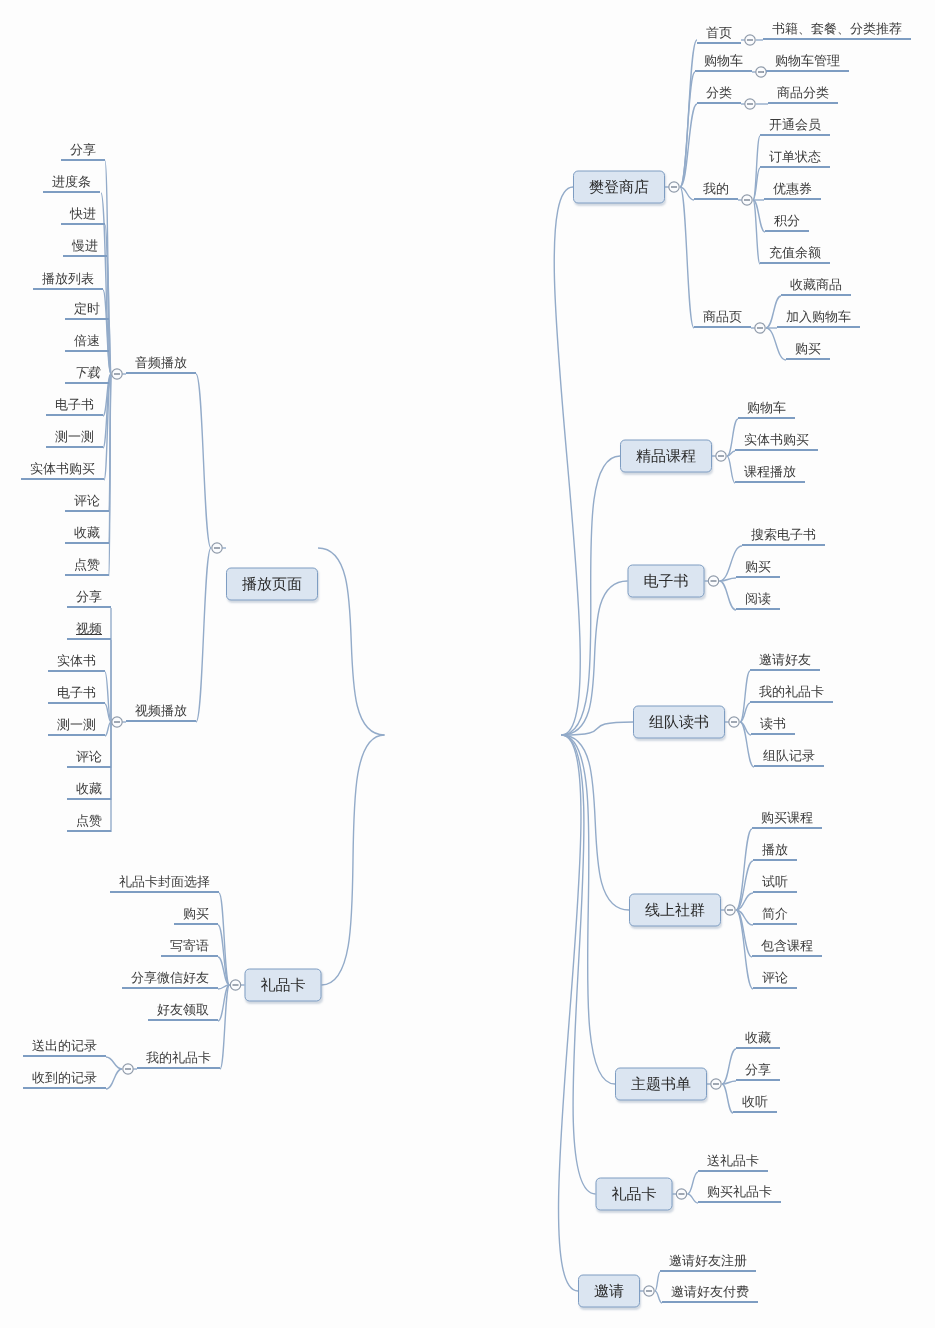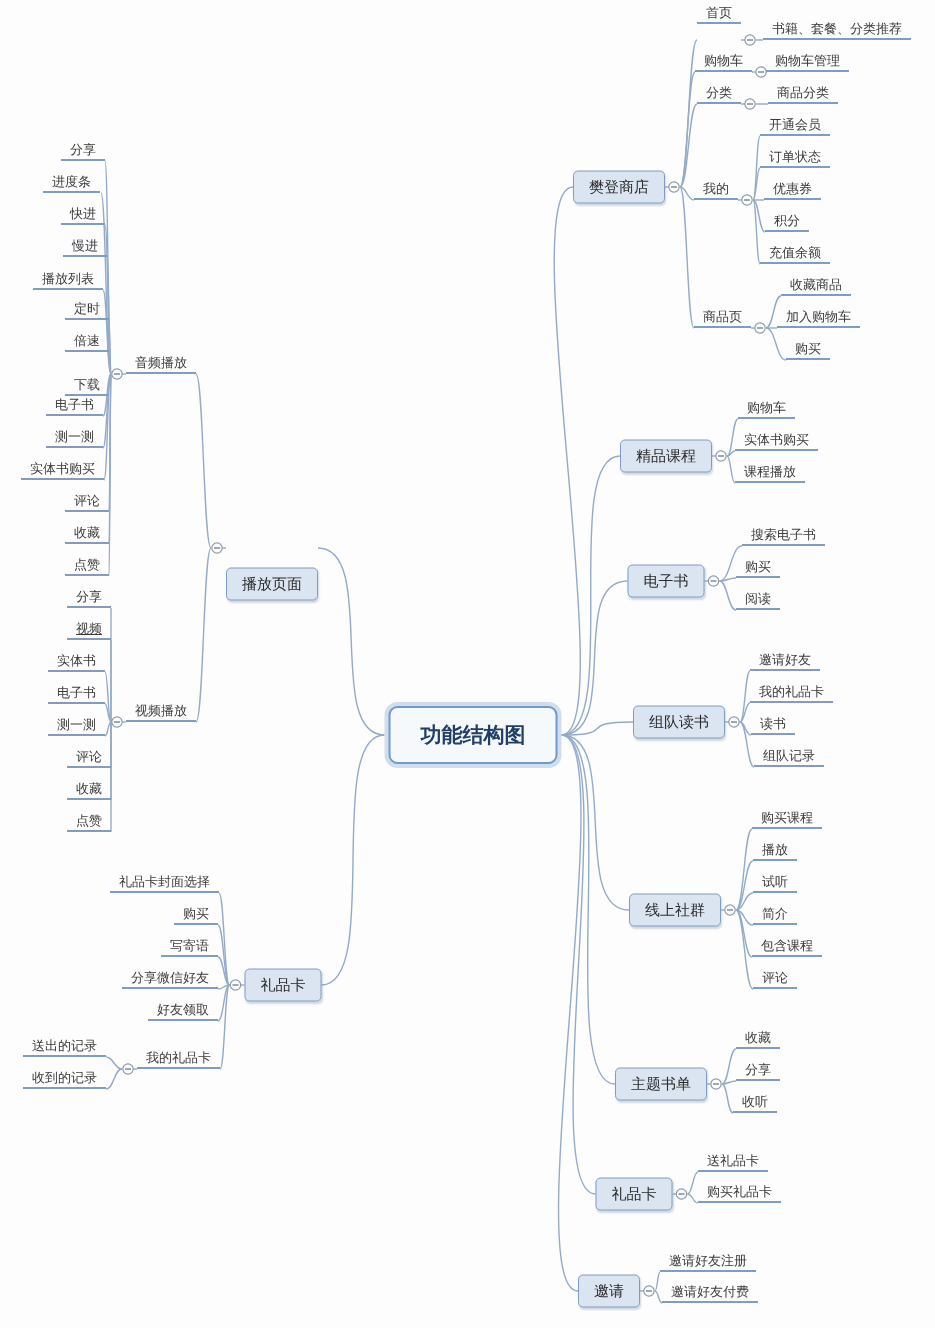--- a/index.html
+++ b/index.html
@@ -203,23 +203,22 @@
       </g>
       <path d="M137,1069 L133.2,1069" class="edge"></path>
       <path d="M122,1069 C114,1069 114,1057 106,1057" class="edge"></path>
       <path d="M122,1069 C114,1069 114,1089 106,1089" class="edge"></path>
       <g>
         <circle cx="128" cy="1069" r="5.2" class="collapse-circle"></circle>
         <line x1="125" x2="131" y1="1069" y2="1069" class="collapse-minus"></line>
       </g>
     </svg>
   <div id="nodes-layer">
-      <div class="node root-node" style="left: 473px; top: 735px;">功能结构图</div>
       <div class="node box-node" style="left: 619px; top: 187px;">樊登商店</div>
-      <div class="node leaf-node leaf-r" style="left: 697px; top: 24px;">首页</div>
+      <div class="node leaf-node leaf-r" style="left: 697px; top: 44px;">首页</div>
       <div class="node leaf-node leaf-r" style="left: 763px; top: 40px;">书籍、套餐、分类推荐</div>
       <div class="node leaf-node leaf-r" style="left: 695px; top: 72px;">购物车</div>
       <div class="node leaf-node leaf-r" style="left: 766px; top: 72px;">购物车管理</div>
       <div class="node leaf-node leaf-r" style="left: 697px; top: 104px;">分类</div>
       <div class="node leaf-node leaf-r" style="left: 768px; top: 104px;">商品分类</div>
       <div class="node leaf-node leaf-r" style="left: 694px; top: 200px;">我的</div>
       <div class="node leaf-node leaf-r" style="left: 760px; top: 136px;">开通会员</div>
       <div class="node leaf-node leaf-r" style="left: 760px; top: 168px;">订单状态</div>
       <div class="node leaf-node leaf-r" style="left: 764px; top: 200px;">优惠券</div>
       <div class="node leaf-node leaf-r" style="left: 765px; top: 232px;">积分</div>
@@ -260,21 +259,21 @@
       <div class="node leaf-node leaf-r" style="left: 662px; top: 1303px;">邀请好友付费</div>
       <div class="node box-node" style="left: 272px; top: 548px; margin-top: 36px;">播放页面</div>
       <div class="node leaf-node leaf-l" style="left: 196px; top: 374px;">音频播放</div>
       <div class="node leaf-node leaf-l" style="left: 105px; top: 161px;">分享</div>
       <div class="node leaf-node leaf-l" style="left: 100px; top: 193px;">进度条</div>
       <div class="node leaf-node leaf-l" style="left: 105px; top: 225px;">快进</div>
       <div class="node leaf-node leaf-l" style="left: 107px; top: 257px;">慢进</div>
       <div class="node leaf-node leaf-l" style="left: 103px; top: 290px;">播放列表</div>
       <div class="node leaf-node leaf-l" style="left: 109px; top: 320px;">定时</div>
       <div class="node leaf-node leaf-l" style="left: 109px; top: 352px;">倍速</div>
-      <div class="node leaf-node leaf-l" style="left: 109px; top: 396px;">下载</div>
+      <div class="node leaf-node leaf-l" style="left: 109px; top: 384px; font-style: italic;">下载</div>
       <div class="node leaf-node leaf-l" style="left: 103px; top: 416px;">电子书</div>
       <div class="node leaf-node leaf-l" style="left: 103px; top: 448px;">测一测</div>
       <div class="node leaf-node leaf-l" style="left: 104px; top: 480px;">实体书购买</div>
       <div class="node leaf-node leaf-l" style="left: 109px; top: 512px;">评论</div>
       <div class="node leaf-node leaf-l" style="left: 109px; top: 544px;">收藏</div>
       <div class="node leaf-node leaf-l" style="left: 109px; top: 576px;">点赞</div>
       <div class="node leaf-node leaf-l" style="left: 196px; top: 722px;">视频播放</div>
       <div class="node leaf-node leaf-l" style="left: 111px; top: 608px;">分享</div>
       <div class="node leaf-node leaf-l" style="left: 111px; top: 640px; text-decoration: underline;">视频</div>
       <div class="node leaf-node leaf-l" style="left: 105px; top: 672px;">实体书</div>

